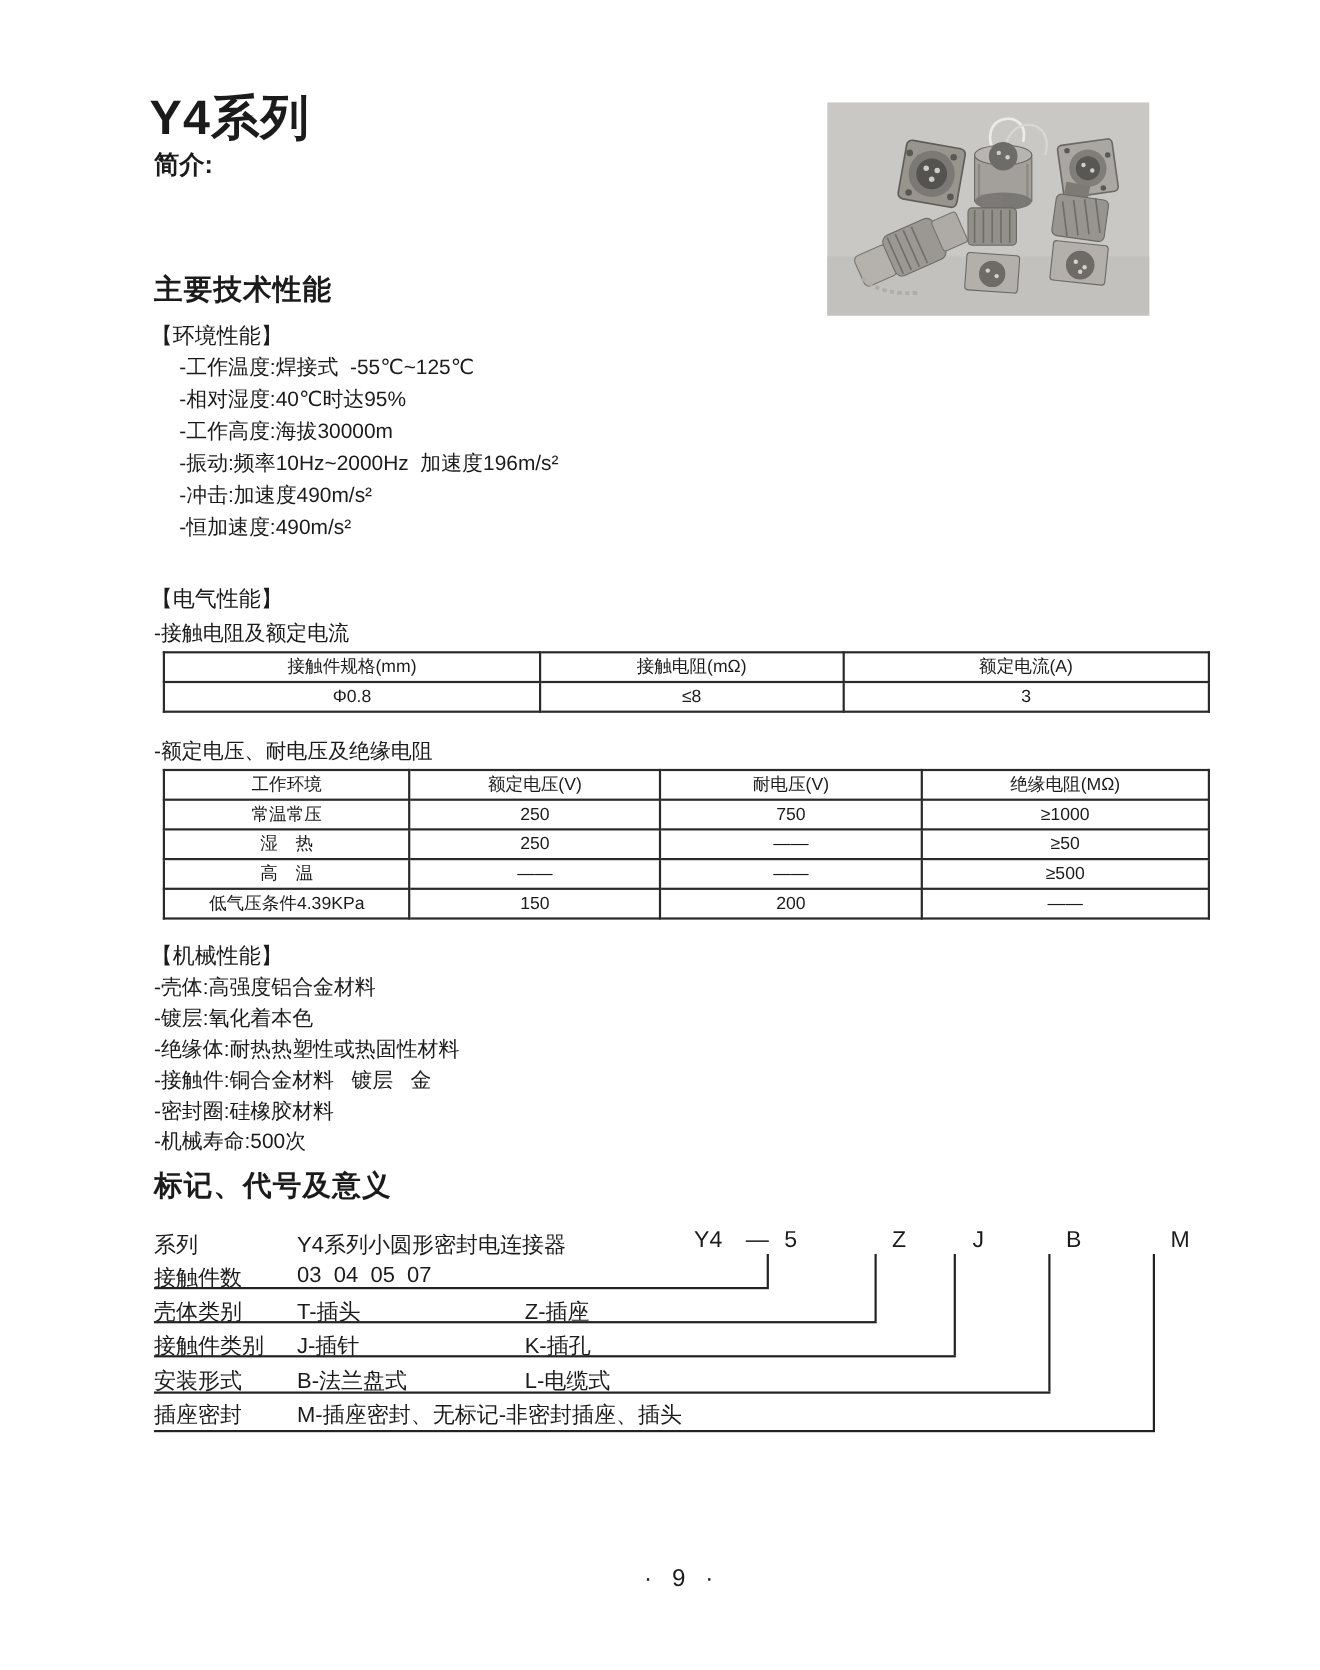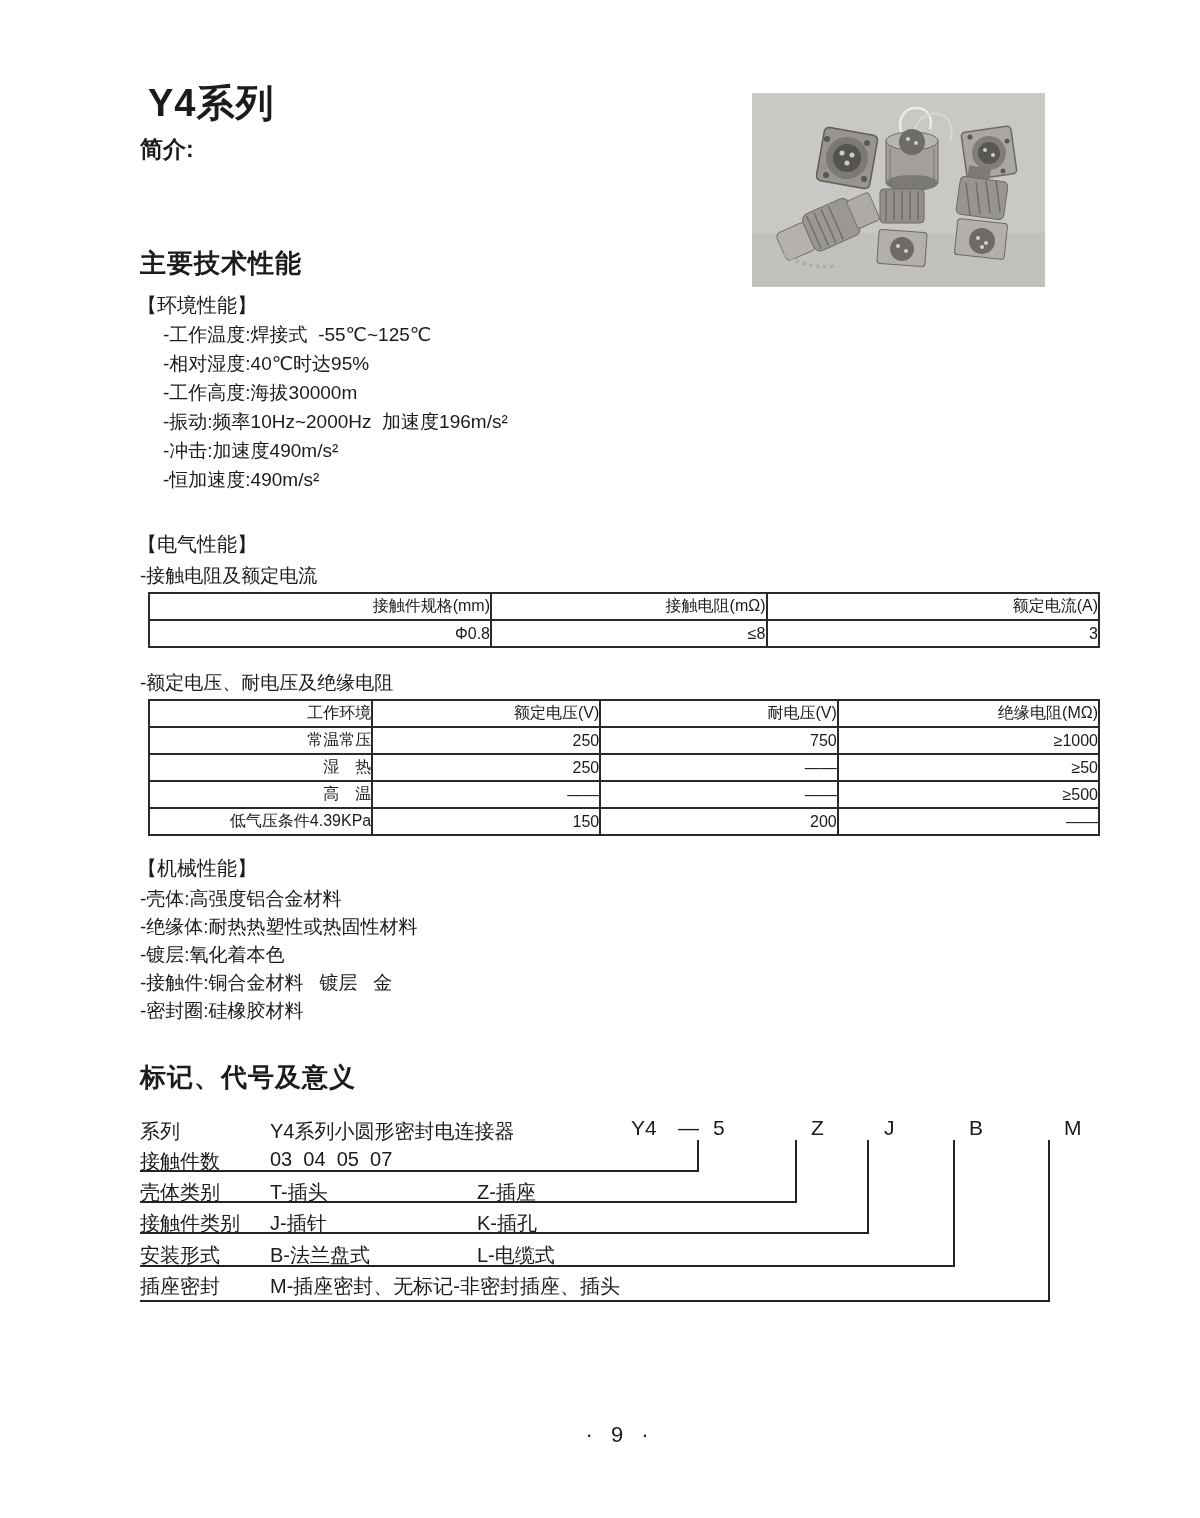--- a/index.html
+++ b/index.html
@@ -4,38 +4,38 @@
 <style>
   html,body{margin:0;padding:0;}
   body{
     width:1200px;height:1518px;background:#ffffff;
     font-family:"Liberation Sans","DejaVu Sans",sans-serif;
     color:#1b1b1b;
   }
   .page{position:relative;width:1200px;height:1518px;background:#fff;overflow:hidden;}
   .abs{position:absolute;}
 
-  .doc-title{left:148px;top:78px;font-size:38px;font-weight:bold;letter-spacing:1px;}
+  .doc-title{left:136px;top:78px;font-size:44px;font-weight:bold;letter-spacing:1px;}
   .intro-heading{left:140px;top:134px;font-size:23px;font-weight:bold;}
   .intro-body{left:140px;top:174px;width:548px;font-size:20px;line-height:31px;text-indent:2em;text-align:justify;}
 
   .photo{left:752px;top:93px;width:293px;height:194px;}
 
   .section-heading{font-size:26px;font-weight:bold;letter-spacing:1px;}
   .bracket-label{font-size:20px;text-align:right;}
   .sub-label{font-size:19px;}
 
   .perf-list{list-style:none;margin:0;padding:0;font-size:19px;}
   .perf-list li{white-space:pre;line-height:29px;}
   .mech-list li{line-height:28px;}
 
   table.spec{border-collapse:collapse;width:952px;table-layout:fixed;}
   table.spec th,table.spec td{
     border:2px solid #2a2a2a;font-size:16px;font-weight:normal;
-    text-align:right;vertical-align:middle;padding:0;height:25px;white-space:pre;
+    text-align:center;vertical-align:middle;padding:0;height:25px;white-space:pre;
   }
   #table1 col.c1{width:36%;} #table1 col.c2{width:29%;} #table1 col.c3{width:35%;}
   #table2 col.c1{width:23.5%;} #table2 col.c2{width:24%;} #table2 col.c3{width:25%;} #table2 col.c4{width:27.5%;}
 
   .diagram{left:140px;top:1112px;width:960px;height:210px;}
   .diagram .row-label{position:absolute;left:0;font-size:20px;white-space:pre;}
   .diagram .row-value1{position:absolute;left:130px;font-size:20px;white-space:pre;}
   .diagram .row-value2{position:absolute;left:337px;font-size:20px;white-space:pre;}
   .diagram .code{position:absolute;top:4px;font-size:21px;white-space:pre;margin-left:23px;}
   .hline{position:absolute;height:0;border-top:2px solid #222;}
@@ -209,24 +209,25 @@
       <td>150</td>
       <td>200</td>
       <td>——</td>
     </tr>
   </tbody>
     </table>
 
   <div class="abs bracket-label" style="left:137px;top:855px;">【机械性能】</div>
   <ul class="abs perf-list mech-list" style="left:140px;top:885px;">
     <li>-壳体:高强度铝合金材料</li>
+    <li>-镀层:氧化着本色</li>
     <li>-绝缘体:耐热热塑性或热固性材料</li>
-    <li>-镀层:氧化着本色</li>
     <li>-接触件:铜合金材料   镀层   金</li>
     <li>-密封圈:硅橡胶材料</li>
+    <li>-机械寿命:500次</li>
   </ul>
 
   <div class="abs section-heading" style="left:140px;top:1060px;">标记、代号及意义</div>
 
   <div class="abs diagram">
 
     <span class="row-label" style="top:6px;">系列</span>
     <span class="row-value1" style="top:6px;">Y4系列小圆形密封电连接器</span>
 
     <span class="row-label" style="top:36px;">接触件数</span>

